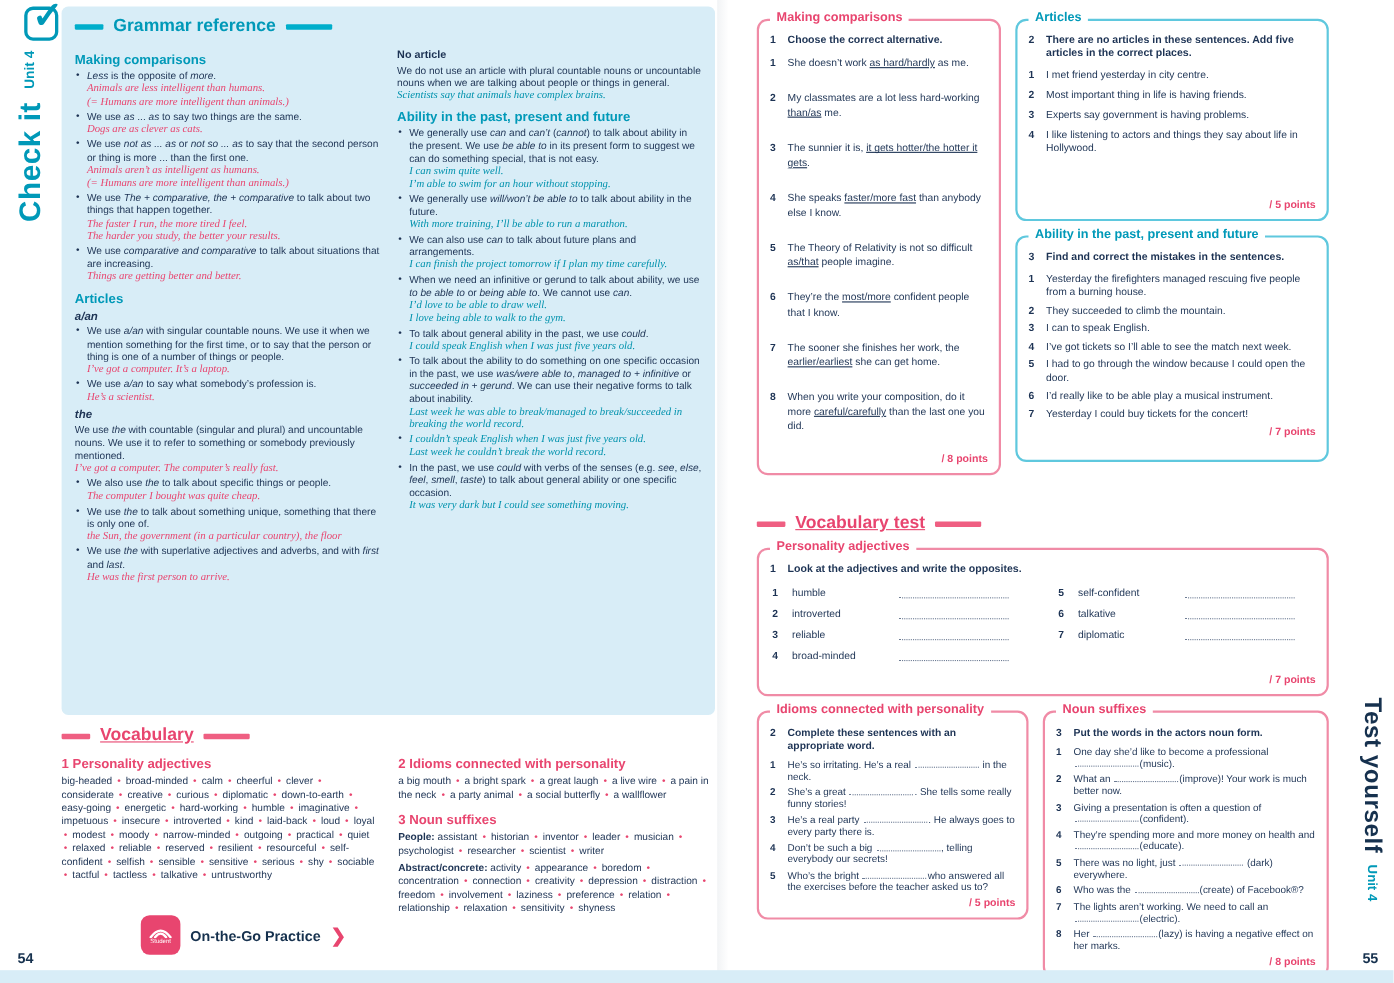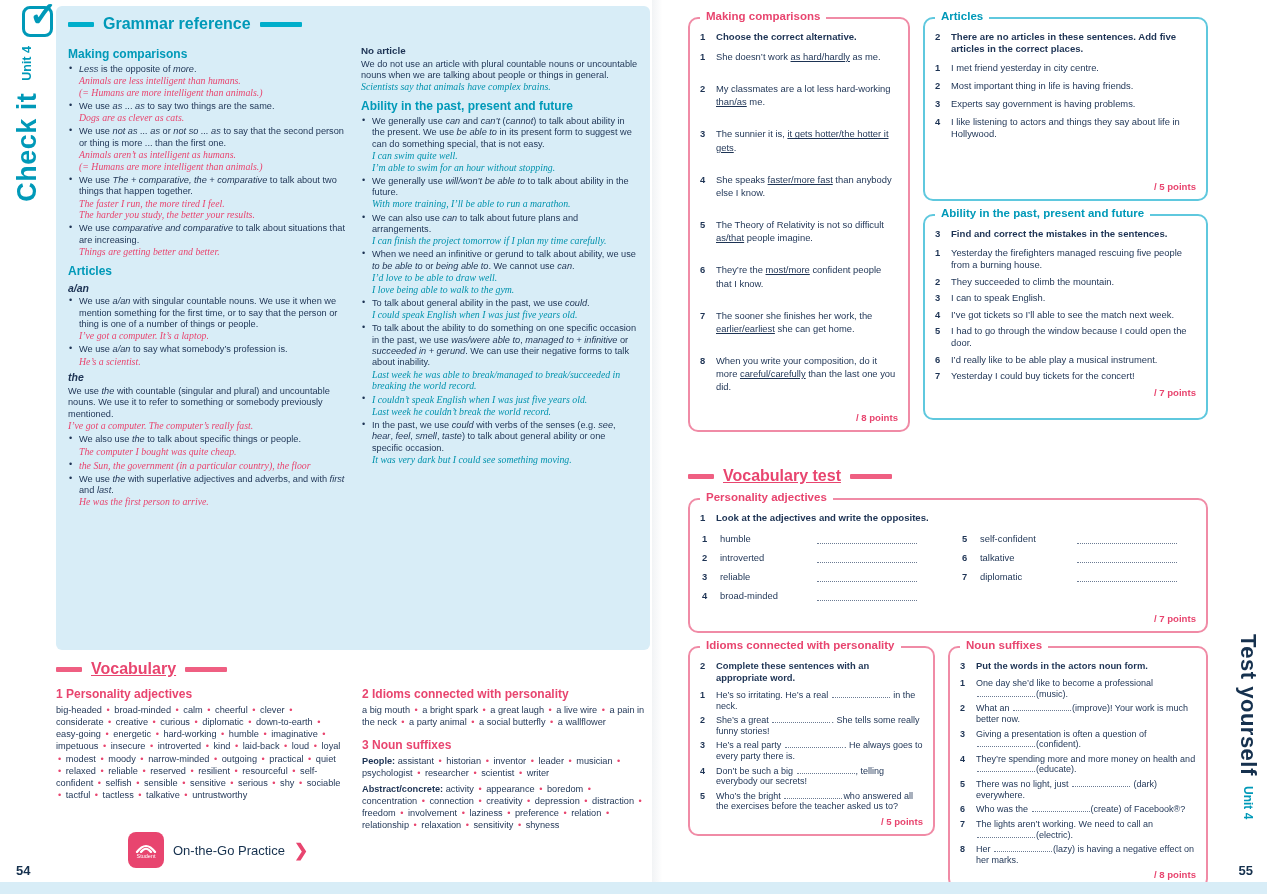--- a/index.html
+++ b/index.html
@@ -45,21 +45,21 @@
   .vocab-cols{display:flex;gap:18px;margin-top:9px;}
   .vocab-col{flex:1;min-width:0;}
   .vocab-group{margin-bottom:10px;}
   .vocab-heading{color:var(--pink);font-size:12px;font-weight:bold;margin-bottom:3px;}
   .vocab-words,.vocab-line{font-size:9.2px;line-height:1.32;}
   .vocab-line{margin-bottom:3px;}
   .sep{color:var(--pink);margin:0 2px;}
   .badge{position:absolute;left:128px;top:832px;display:flex;align-items:center;gap:9px;cursor:pointer;}
   .badge-logo{width:36px;height:36px;background:var(--pink);border-radius:8px;display:flex;flex-direction:column;align-items:center;justify-content:center;color:#fff;gap:1px;}
   .badge-logo .cap{font-size:5.5px;color:#fff;line-height:1;}
-  .badge-label{font-size:13px;font-weight:normal;color:#16314e;}
+  .badge-label{font-size:13px;font-weight:bold;color:#16314e;}
   .badge-chev{color:var(--pink);font-size:17px;font-weight:bold;}
 
   
   .right-content{position:absolute;left:688px;top:6px;width:520px;height:878px;}
   .gt-grid{display:flex;gap:13px;margin-top:11px;}
   .gt-c1{width:222px;flex-shrink:0;}
   .gt-c2{flex:1;min-width:0;}
   .test-box{position:relative;border:2px solid;border-radius:10px;padding:12px 10px 7px;margin-bottom:13px;background:#fff;}
   .test-box.pink{border-color:var(--bpink);} .test-box.teal{border-color:var(--bteal);}
   .box-title{position:absolute;top:-9px;left:10px;background:#fff;padding:0 6px;font-weight:bold;font-size:11.5px;white-space:nowrap;}
@@ -142,21 +142,21 @@
           <div class="gr-subhead it">a/an</div>
           <div class="gr-item"><span class="dot">•</span><span class="gr-text">We use <i>a/an</i> with singular countable nouns. We use it when we mention something for the first time, or to say that the person or thing is one of a number of things or people.</span></div>
           <div class="gr-example pink">I’ve got a computer. It’s a laptop.</div>
           <div class="gr-item"><span class="dot">•</span><span class="gr-text">We use <i>a/an</i> to say what somebody’s profession is.</span></div>
           <div class="gr-example pink">He’s a scientist.</div>
           <div class="gr-subhead it">the</div>
           <div class="gr-item para"><span class="gr-text">We use <i>the</i> with countable (singular and plural) and uncountable nouns. We use it to refer to something or somebody previously mentioned.</span></div>
           <div class="gr-example pink noind">I’ve got a computer. The computer’s really fast.</div>
           <div class="gr-item"><span class="dot">•</span><span class="gr-text">We also use <i>the</i> to talk about specific things or people.</span></div>
           <div class="gr-example pink">The computer I bought was quite cheap.</div>
-          <div class="gr-item"><span class="dot">•</span></div>
+          <div class="gr-item"><span class="dot">•</span><span class="gr-text">We use <i>the</i> to talk about something unique, something that there is only one of.</span></div>
           <div class="gr-example pink">the Sun, the government (in a particular country), the floor</div>
           <div class="gr-item"><span class="dot">•</span><span class="gr-text">We use <i>the</i> with superlative adjectives and adverbs, and with <i>first</i> and <i>last</i>.</span></div>
           <div class="gr-example pink">He was the first person to arrive.</div>
         </div>
         <div class="gr-col">
           <div class="gr-subhead">No article</div>
           <div class="gr-item para"><span class="gr-text">We do not use an article with plural countable nouns or uncountable nouns when we are talking about people or things in general.</span></div>
           <div class="gr-example teal noind">Scientists say that animals have complex brains.</div>
           <h3 class="gr-heading">Ability in the past, present and future</h3>
           <div class="gr-item"><span class="dot">•</span><span class="gr-text">We generally use <i>can</i> and <i>can’t</i> (<i>cannot</i>) to talk about ability in the present. We use <i>be able to</i> in its present form to suggest we can do something special, that is not easy.</span></div>
@@ -169,21 +169,21 @@
           <div class="gr-item"><span class="dot">•</span><span class="gr-text">When we need an infinitive or gerund to talk about ability, we use <i>to be able to</i> or <i>being able to</i>. We cannot use <i>can</i>.</span></div>
           <div class="gr-example teal">I’d love to be able to draw well.</div>
           <div class="gr-example teal">I love being able to walk to the gym.</div>
           <div class="gr-item"><span class="dot">•</span><span class="gr-text">To talk about general ability in the past, we use <i>could</i>.</span></div>
           <div class="gr-example teal">I could speak English when I was just five years old.</div>
           <div class="gr-item"><span class="dot">•</span><span class="gr-text">To talk about the ability to do something on one specific occasion in the past, we use <i>was/were able to</i>, <i>managed to + infinitive</i> or <i>succeeded in + gerund</i>. We can use their negative forms to talk about inability.</span></div>
           <div class="gr-example teal">Last week he was able to break/managed to break/succeeded in breaking the world record.</div>
           <div class="gr-item"><span class="dot">•</span></div>
           <div class="gr-example teal">I couldn’t speak English when I was just five years old.</div>
           <div class="gr-example teal">Last week he couldn’t break the world record.</div>
-          <div class="gr-item"><span class="dot">•</span><span class="gr-text">In the past, we use <i>could</i> with verbs of the senses (e.g. <i>see</i>, <i>hear</i>, <i>feel</i>, <i>smell</i>, <i>taste</i>) to talk about general ability or one specific occasion.</span></div>
+          <div class="gr-item"><span class="dot">•</span><span class="gr-text">In the past, we use <i>could</i> with verbs of the senses (e.g. <i>see</i>, <i>else</i>, <i>feel</i>, <i>smell</i>, <i>taste</i>) to talk about general ability or one specific occasion.</span></div>
           <div class="gr-example teal">It was very dark but I could see something moving.</div>
         </div>
       </div>
   </section>
 
   <section class="vocab">
     <header class="sec-header pink">
       <span class="bar b1"></span>
       <h2 class="sec-title">Vocabulary</h2>
       <span class="bar b2"></span>

